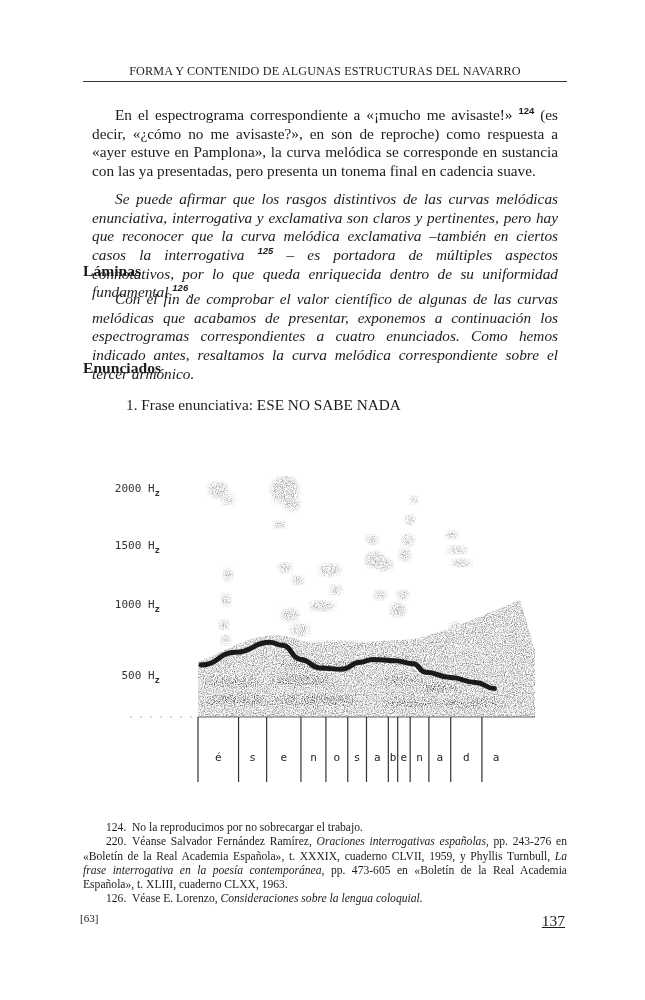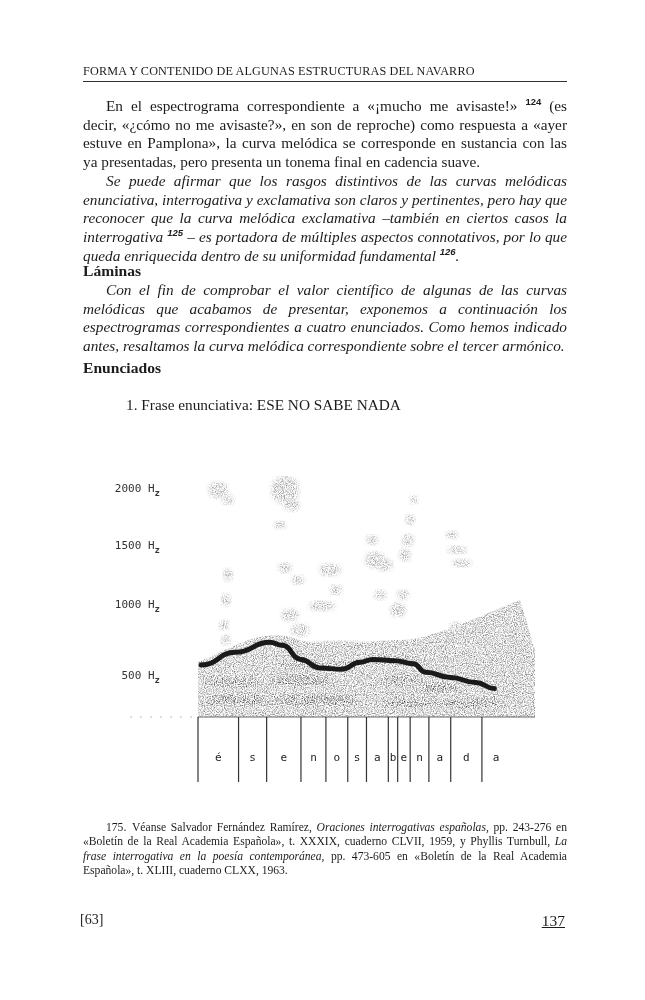--- a/index.html
+++ b/index.html
@@ -1,34 +1,34 @@
 <!DOCTYPE html>
 <html><head>
 <meta charset="utf-8">
 <style>
   html, body { margin: 0; padding: 0; background: #ffffff; }
   body { width: 645px; height: 1000px; position: relative; overflow: hidden;
          font-family: "Liberation Serif", "DejaVu Serif", serif; color: #1c1c1c; }
-  .running-head { position: absolute; left: 83px; top: 64px; width: 484px; text-align: left;
+  .running-head { position: absolute; left: 83px; top: 64px; width: 484px; text-align: center;
                   font-size: 12.2px; letter-spacing: 0.15px; }
   .rule { position: absolute; left: 83px; top: 81px; width: 484px; height: 1px; background: #333; }
   .body-text { position: absolute; left: 83px; width: 484px; font-size: 15.3px; line-height: 18.7px;
                text-align: justify; }
-  .body-text p { margin: 0; text-indent: 23px; }
+  .body-text p { margin: 9px; text-indent: 23px; }
   .body-text p:last-child { text-align-last: left; font-style: italic; }
   sup.fn { font-size: 9.5px; font-family: "Liberation Sans", sans-serif; font-weight: bold; vertical-align: 6px; line-height: 0; }
   .heading { position: absolute; left: 83px; font-size: 15.6px; font-weight: bold; }
   .item-line { position: absolute; left: 106px; font-size: 15.3px; margin-left: 20px; }
   #chart { position: absolute; left: 0; top: 460px; width: 645px; height: 340px; }
   .footnotes { position: absolute; left: 83px; top: 821px; width: 484px; font-size: 11.6px; line-height: 14.3px; text-align: justify; }
   .footnotes p { margin: 0; }
   .footnotes .ind { text-indent: 23px; }
   .footnotes .num { display: inline-block; width: 26px; text-indent: 0; }
   .footnotes i { font-style: italic; margin-top: 48px; }
-  .folio-left { position: absolute; left: 80px; top: 912px; font-size: 14px; }
+  .folio-left { position: absolute; left: 80px; top: 912px; font-size: 11px; }
   .folio-right { position: absolute; right: 80px; top: 912px; font-size: 15.5px; text-decoration: underline; }
 </style>
 </head>
 <body>
 
 <div class="running-head">FORMA Y CONTENIDO DE ALGUNAS ESTRUCTURAS DEL NAVARRO</div>
 <div class="rule"></div>
 
 <div class="body-text" style="top:97px;">
   <p>En el espectrograma correspondiente a «¡mucho me avisaste!» <sup class="fn">124</sup> (es decir, «¿cómo no me avisaste?», en son de reproche) como respuesta a «ayer estuve en Pamplona», la curva melódica se corresponde en sustancia con las ya presentadas, pero presenta un tonema final en cadencia suave.</p>
@@ -153,17 +153,19 @@
       <circle cx="394.56" cy="660.8" r="0.01" fill="none"></circle>
       <circle cx="413.28" cy="663.64" r="0.01" fill="none"></circle>
       <circle cx="425.76" cy="672.16" r="0.01" fill="none"></circle>
       <circle cx="450.72" cy="677.52" r="0.01" fill="none"></circle>
       <circle cx="475.68" cy="682.56" r="0.01" fill="none"></circle>
       <circle cx="494.4" cy="688.44" r="0.01" fill="none"></circle>
     </g>
 </svg>
 
 <div class="footnotes">
-  <p class="ind"><span class="num">175.</span>Véanse Salvador Fernández Ramírez, <i>Oraciones interrogativas españolas,</i> pp. 243-276 en «Boletín de la Real Academia Española», t. XXXIX, cuaderno CLVII, 1959, y Phyllis Turnbull, <i>La frase interrogativa en la poesía contemporánea,</i> pp. 473-605 en «Boletín de la Real Academia Española», t. XLIII, cuaderno CLXX, 1963.</p>
+  <p class="ind"><span class="num">124.</span>No la reproducimos por no sobrecargar el trabajo.</p>
+  <p class="ind"><span class="num">220.</span>Véanse Salvador Fernández Ramírez, <i>Oraciones interrogativas españolas,</i> pp. 243-276 en «Boletín de la Real Academia Española», t. XXXIX, cuaderno CLVII, 1959, y Phyllis Turnbull, <i>La frase interrogativa en la poesía contemporánea,</i> pp. 473-605 en «Boletín de la Real Academia Española», t. XLIII, cuaderno CLXX, 1963.</p>
+  <p class="ind"><span class="num">126.</span>Véase E. Lorenzo, <i>Consideraciones sobre la lengua coloquial.</i></p>
 </div>
 
 <div class="folio-left">[63]</div>
 <div class="folio-right">137</div>
 
 </body></html>

